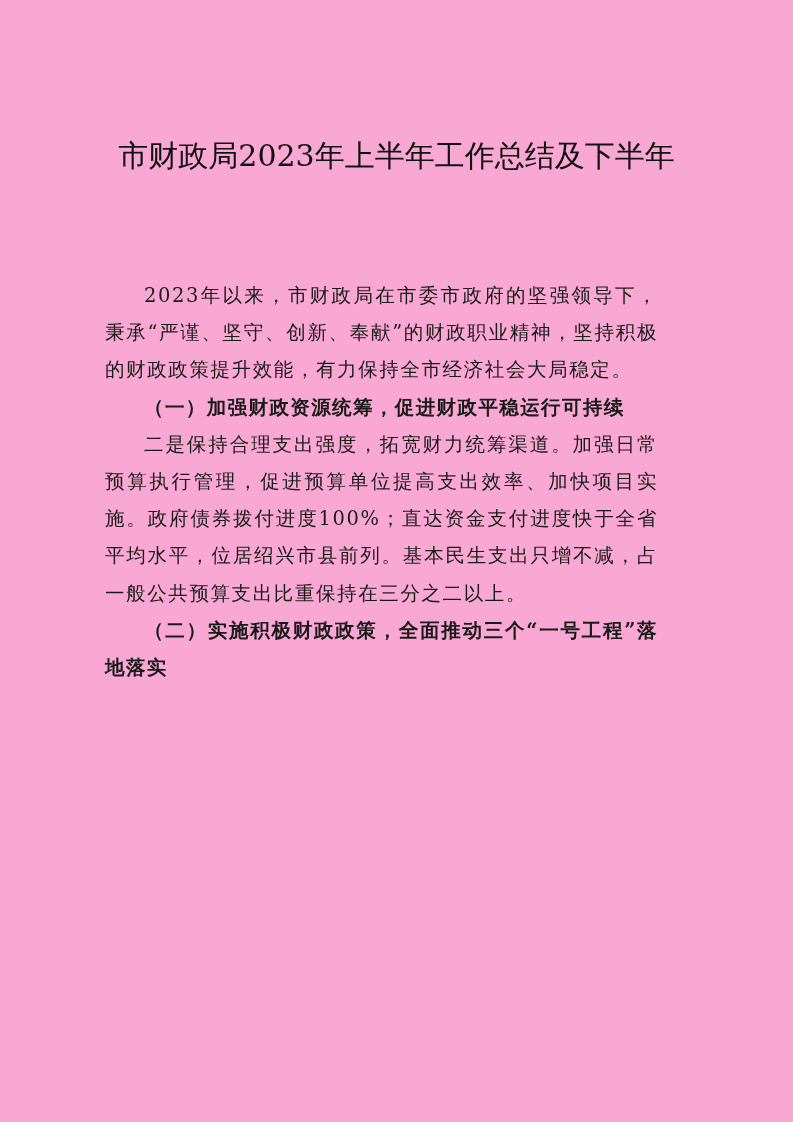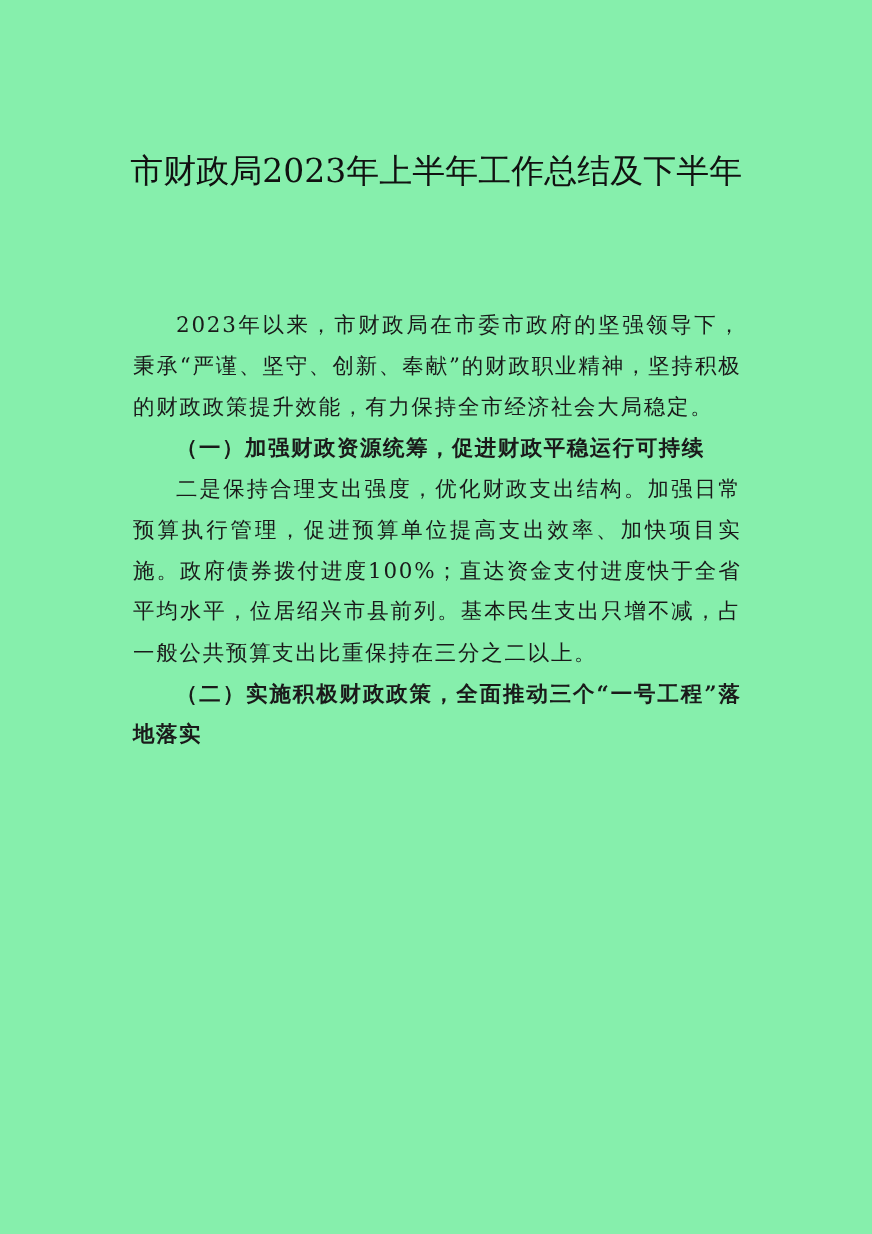--- a/index.html
+++ b/index.html
@@ -1,38 +1,38 @@
 <!DOCTYPE html>
 <html><head>
   <meta charset="utf-8">
   <style>
     html, body { margin: 0; padding: 0; background: #ffffff; }
     body { width: 793px; height: 1122px; position: relative; overflow: hidden; color: #1a1a1a; }
-    .page { position: absolute; left: 0; top: 0; width: 793px; height: 1122px; background: #86efac; }
+    .page { position: absolute; left: 0; top: 0; width: 793px; height: 1122px; background: #f9a8d4; }
     .title {
       position: absolute; left: 100px; width: 593px; text-align: center;
       font-family: "DejaVu Serif", "Liberation Serif", serif;
       font-size: 30px; line-height: 60px; letter-spacing: 0px; color: #111;
     }
     .title-line1 { top: 126px; }
     .title-line2 { top: 183px; }
     .body {
-      position: absolute; left: 121px; width: 553px; top: 277px;
+      position: absolute; left: 105px; width: 553px; top: 277px;
       font-family: "DejaVu Serif", "Liberation Serif", serif;
       font-size: 19.5px; line-height: 37.2px; color: #1a1a1a;
       text-align: justify; text-justify: inter-character;
     }
     .body p { margin: 0; text-indent: 2em; letter-spacing: 1.6px; }
     .body p.section { font-weight: bold; letter-spacing: 1.4px; }
   </style>
 </head>
 <body>
 
 <div class="page">
   <div class="title title-line1">市财政局2023年上半年工作总结及下半年</div>
 
   <div class="body">
     <p>2023年以来，市财政局在市委市政府的坚强领导下，秉承“严谨、坚守、创新、奉献”的财政职业精神，坚持积极的财政政策提升效能，有力保持全市经济社会大局稳定。</p>
     <p class="section">（一）加强财政资源统筹，促进财政平稳运行可持续</p>
-    <p>二是保持合理支出强度，优化财政支出结构。加强日常预算执行管理，促进预算单位提高支出效率、加快项目实施。政府债券拨付进度100%；直达资金支付进度快于全省平均水平，位居绍兴市县前列。基本民生支出只增不减，占一般公共预算支出比重保持在三分之二以上。</p>
+    <p>二是保持合理支出强度，拓宽财力统筹渠道。加强日常预算执行管理，促进预算单位提高支出效率、加快项目实施。政府债券拨付进度100%；直达资金支付进度快于全省平均水平，位居绍兴市县前列。基本民生支出只增不减，占一般公共预算支出比重保持在三分之二以上。</p>
     <p class="section">（二）实施积极财政政策，全面推动三个“一号工程”落地落实</p>
   </div>
 </div>
 
 </body></html>

